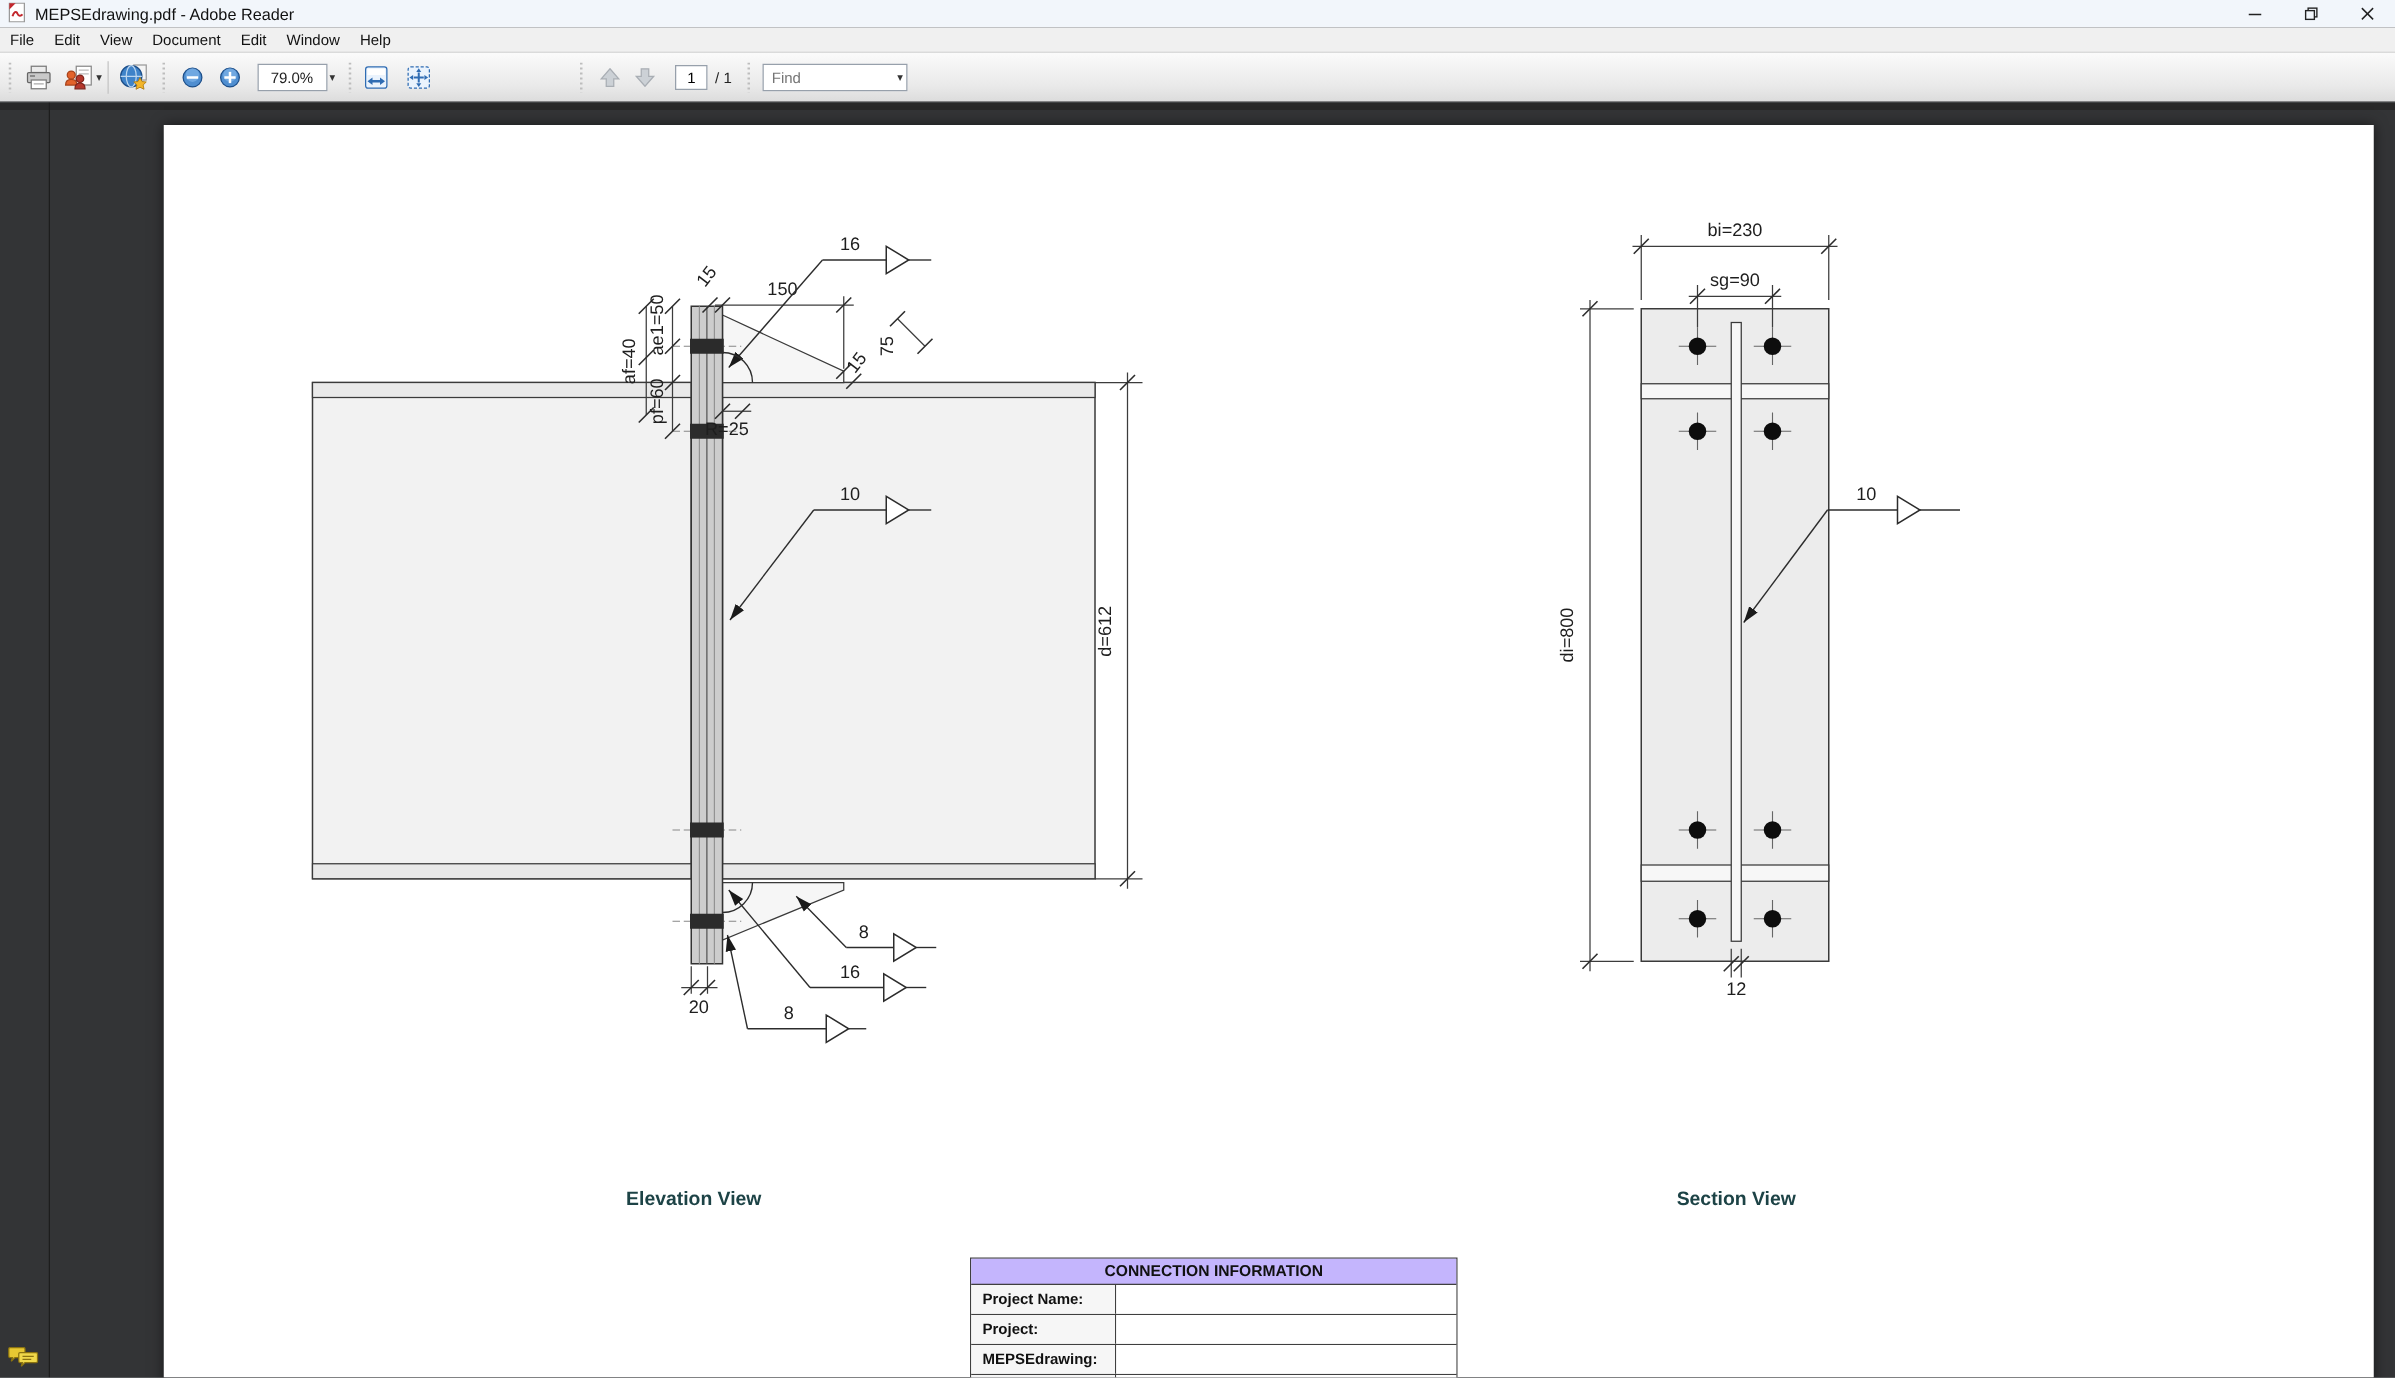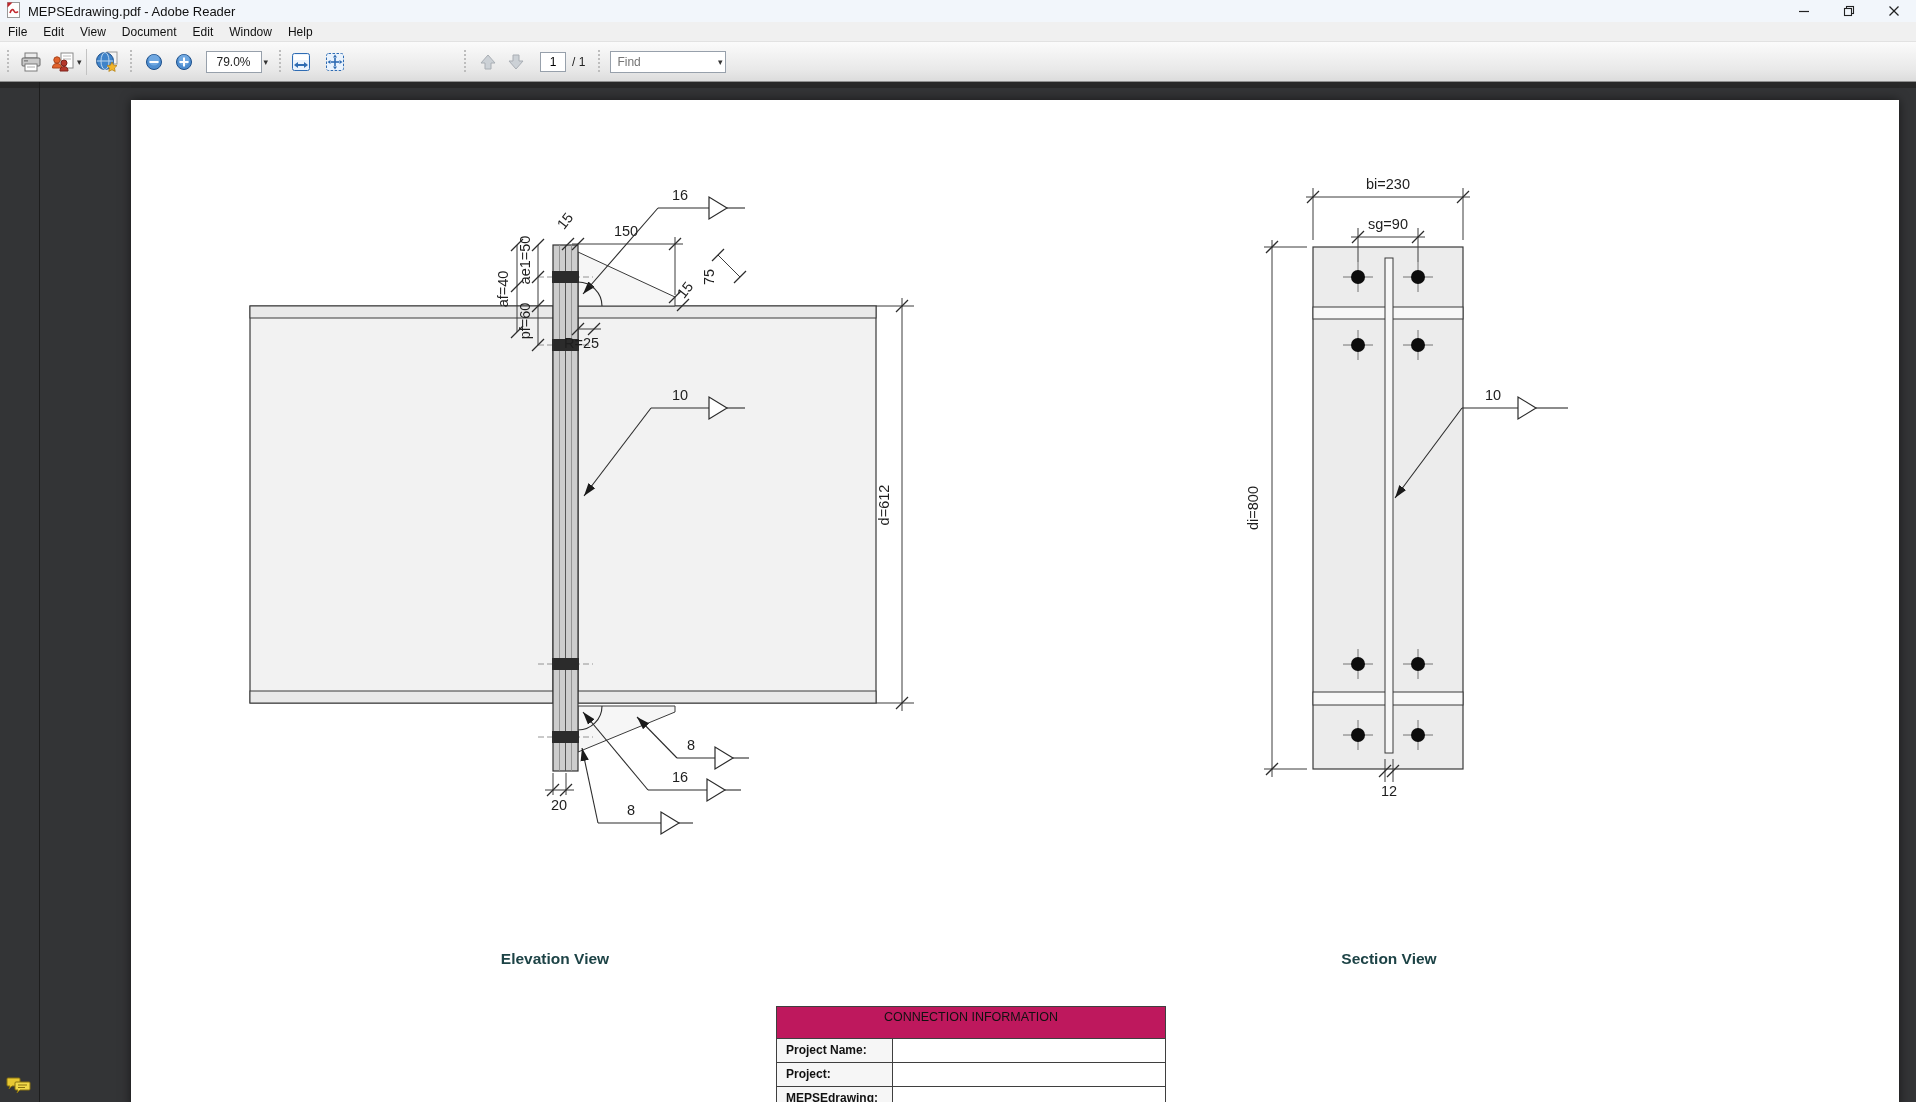--- a/index.html
+++ b/index.html
@@ -70,22 +70,22 @@
   .vt { font:bold 15.5px "Liberation Sans",sans-serif; fill:#1d4346; }
   .secplate { fill:#ececec; stroke:#3a3a3a; stroke-width:1.2; }
   .secband  { fill:#f7f7f7; stroke:#3a3a3a; stroke-width:1; }
   .secweb   { fill:#f7f7f7; stroke:#3a3a3a; stroke-width:1; }
   .bolt { fill:#0d0d0d; }
   .boltx { stroke:#666; stroke-width:0.9; }
 
   
   .info-table { position:absolute; left:645px; top:906px; width:390px;
                 border:1px solid #3f3f3f; background:#fff; font-size:12px; color:#111; }
-  .info-header { height:32px; line-height:21px; text-align:center; font-weight:normal;
-                 font-size:12.5px; background:#be185d; border-bottom:1px solid #3f3f3f; }
+  .info-header { height:21px; line-height:21px; text-align:center; font-weight:bold;
+                 font-size:12.5px; background:#c4b5fd; border-bottom:1px solid #3f3f3f; }
   .info-row { display:flex; height:24px; border-bottom:1px solid #3f3f3f; }
   .info-row:last-child { border-bottom:none; }
   .info-label { width:116px; background:#f6f6f6; border-right:1px solid #3f3f3f;
                 font-weight:bold; line-height:23px; padding-left:9px; }
   .info-value { flex:1; background:#fff; }
 </style>
 </head>
 <body>
 
 <div class="window">

